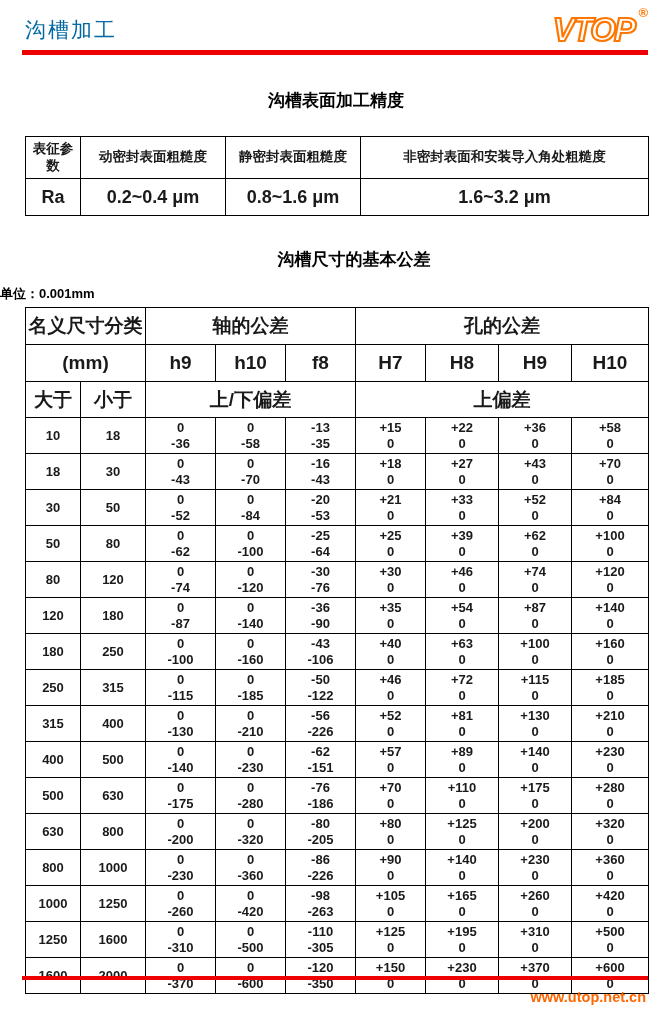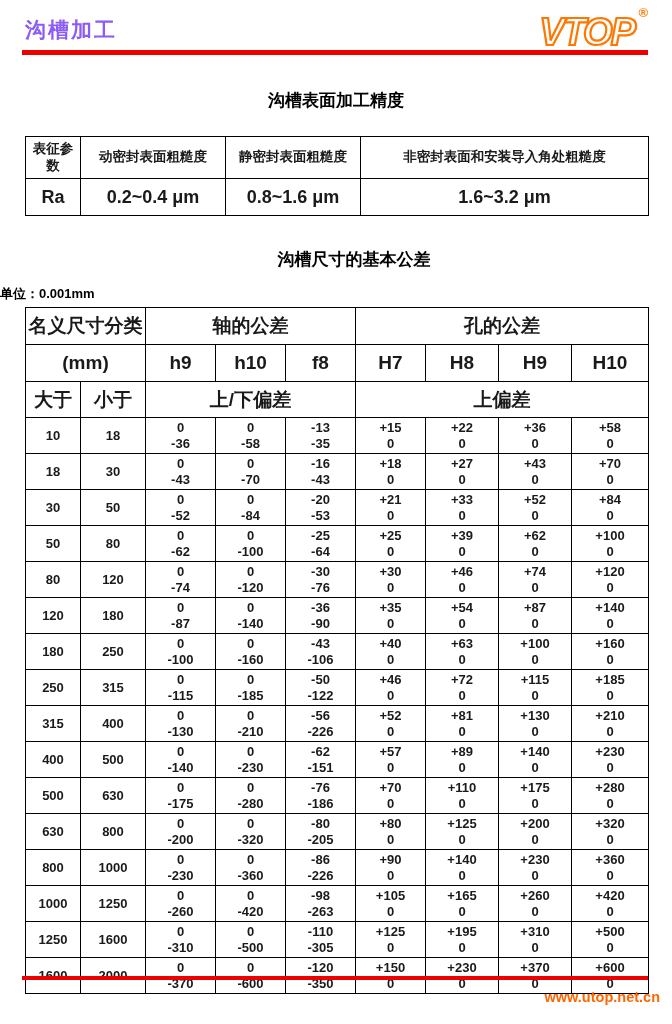--- a/index.html
+++ b/index.html
@@ -12,26 +12,26 @@
     overflow: hidden;
   }
   .page { position: relative; width: 672px; height: 1024px; background: #fff; }
 
   
   .header {
     display: flex; justify-content: space-between; align-items: flex-start;
     padding: 11px 24px 0 25px; height: 50px;
   }
   .page-title {
-    color: #8b5cf6; font-size: 21px; font-weight: bold;
+    color: #0369a1; font-size: 21px; font-weight: normal;
     letter-spacing: 2px; padding-top: 5px; text-align: center;
   }
   .logo { position: relative; padding-right: 14px; }
   .logo-text {
-    font-size: 38px; font-weight: 800; font-style: italic;
+    font-size: 33px; font-weight: 800; font-style: italic;
     letter-spacing: -2px; color: #ff7700;
   }
   @supports (-webkit-text-stroke: 1px #000) {
     .logo-text { color: #fff; -webkit-text-stroke: 2.2px #ff7700; }
   }
   .logo-reg {
     position: absolute; top: -6px; right: 0;
     font-size: 13px; color: #ff7700; font-style: normal; font-weight: bold;
   }
   .rule-top {
@@ -66,21 +66,21 @@
   .t2 thead tr:nth-child(1) th { height: 37px; }
   .t2 thead tr:nth-child(2) th { height: 37px; }
   .t2 thead tr:nth-child(3) th { height: 36px; }
   .t2 td { height: 36px; font-size: 13px; font-weight: bold; }
   .t2 td div { line-height: 16px; }
 
   
   .footer { position: absolute; left: 0; top: 976px; width: 672px; }
   .rule-bottom { height: 4px; background: #ee0000; margin: 0 24px 0 22px; }
   .footer-url {
-    text-align: right; padding-right: 12px; margin-top: 9px;
+    text-align: right; padding-right: 26px; margin-top: 9px;
     color: #ff6600; font-size: 14.5px; font-weight: bold;
   }
 </style>
 </head>
 <body>
 
 <div class="page">
 
   <div class="header">
     <div class="page-title">沟槽加工</div>

